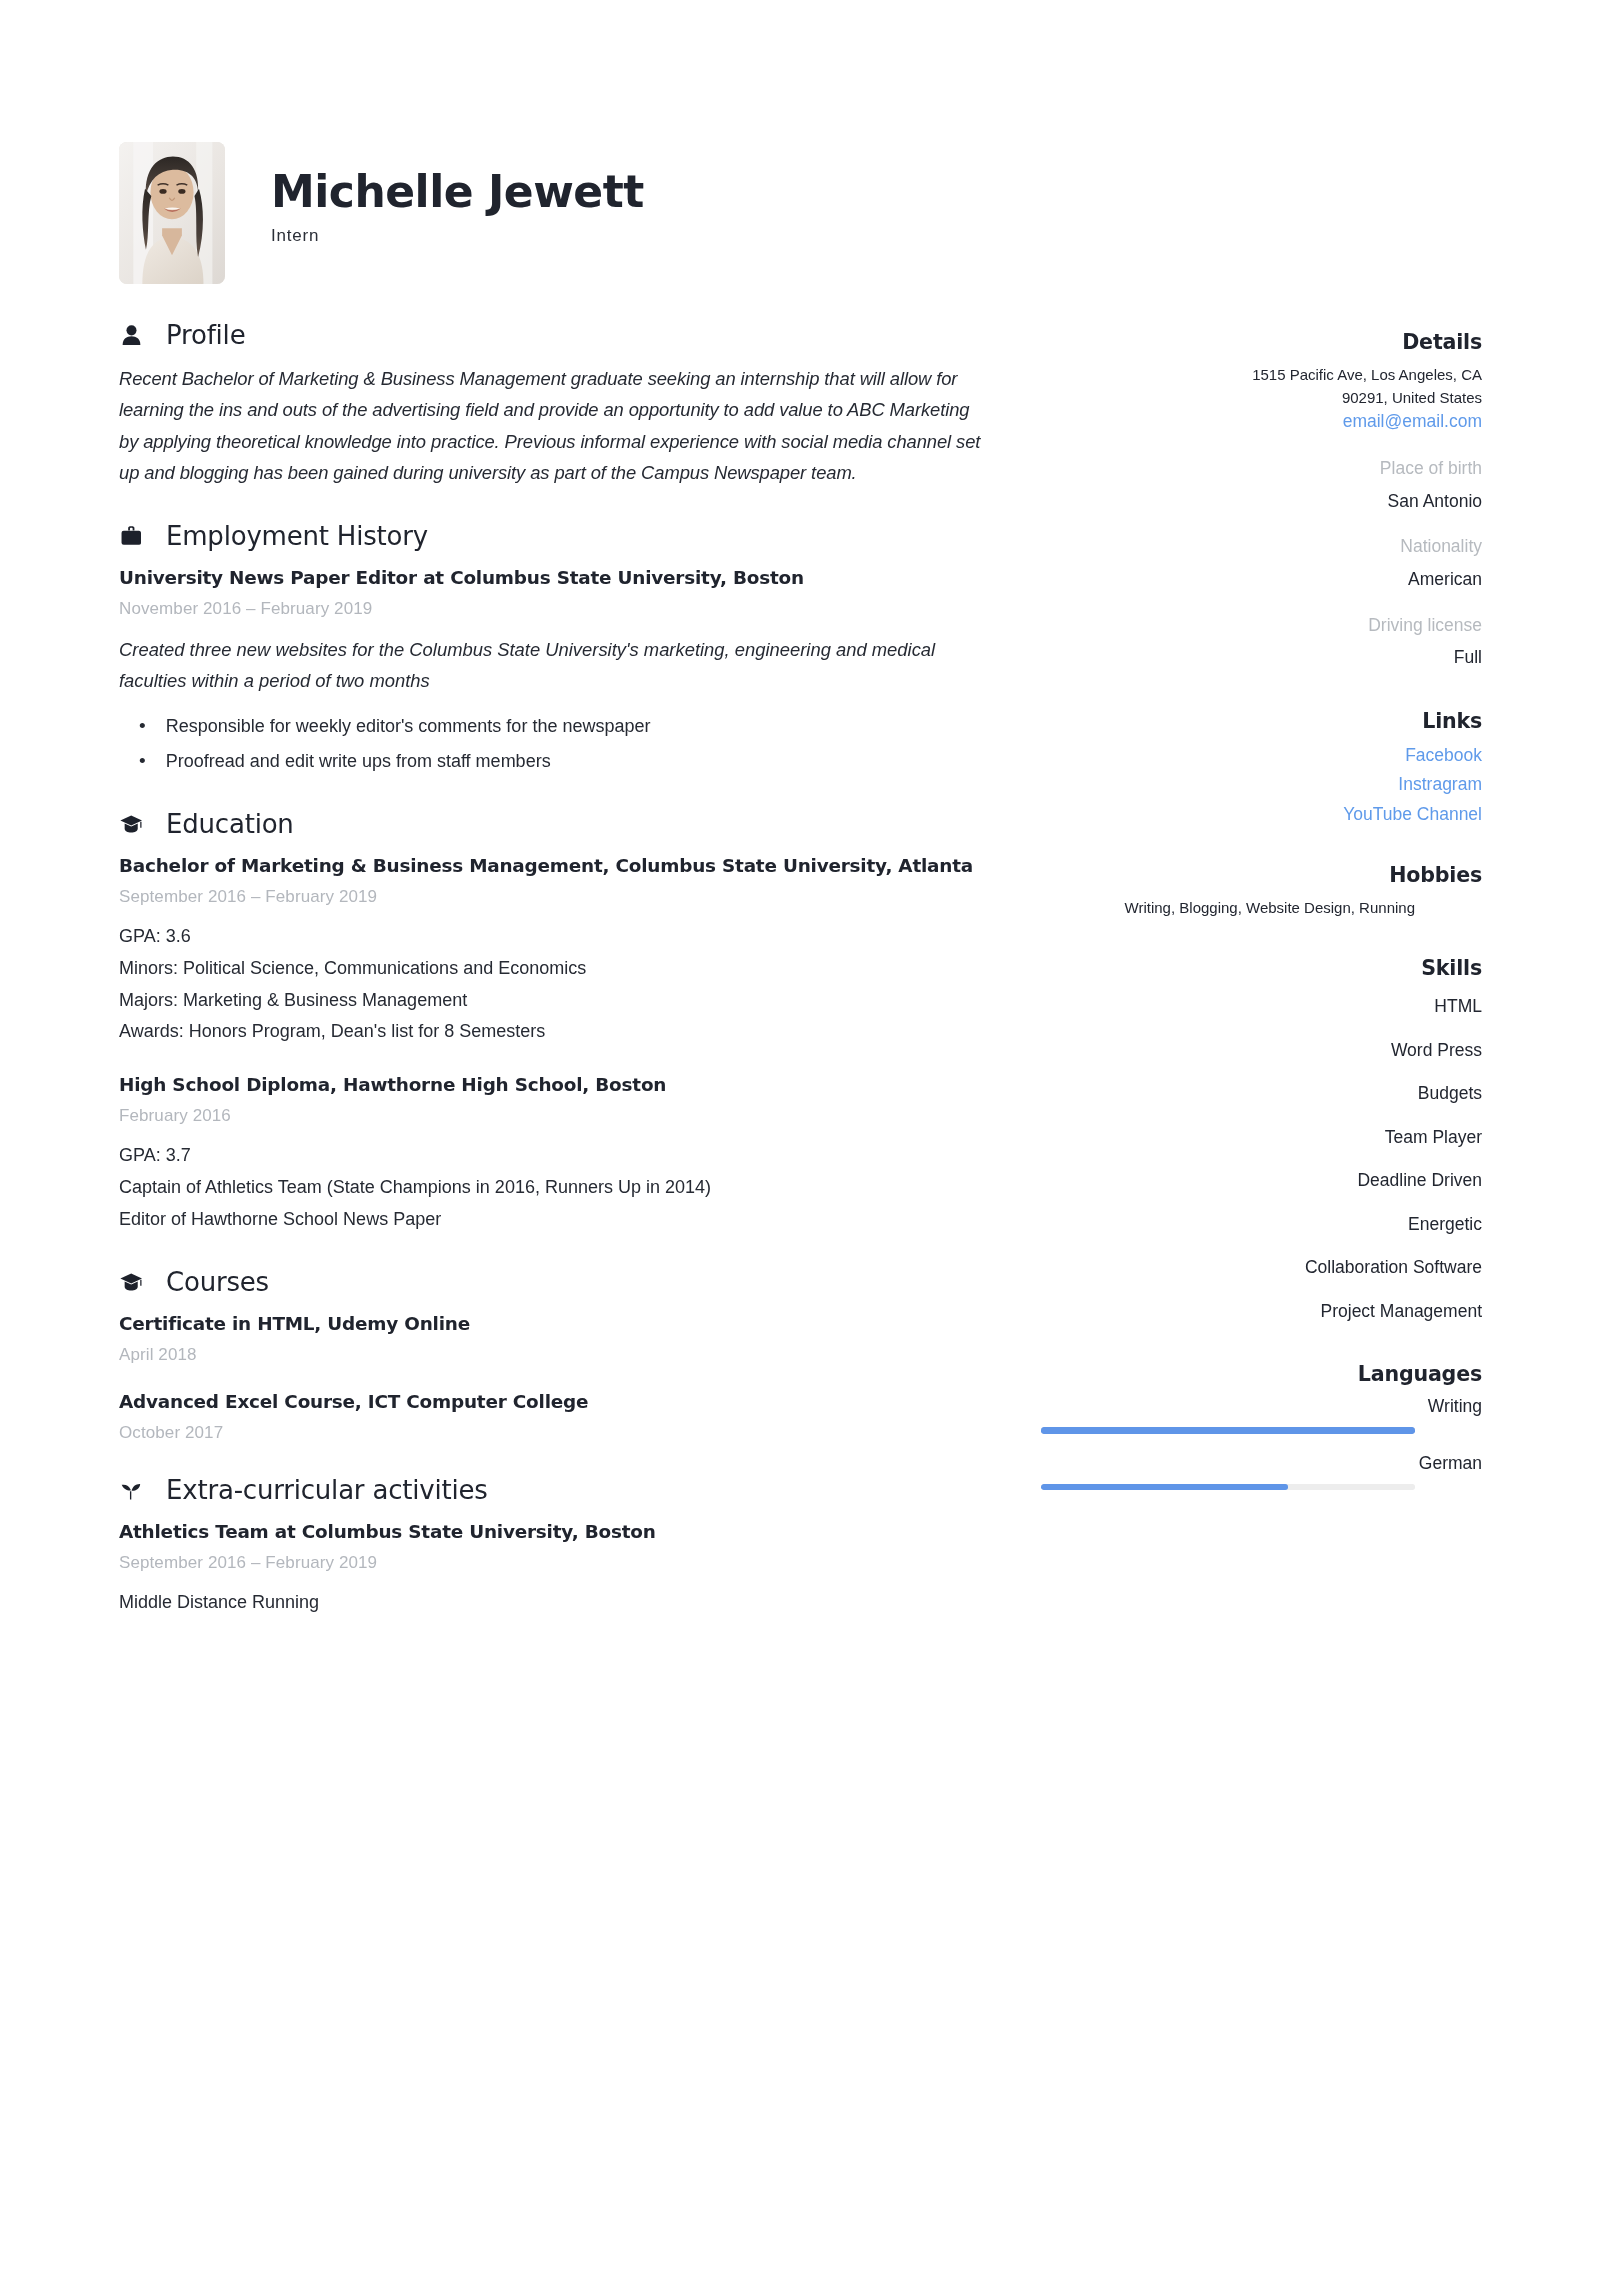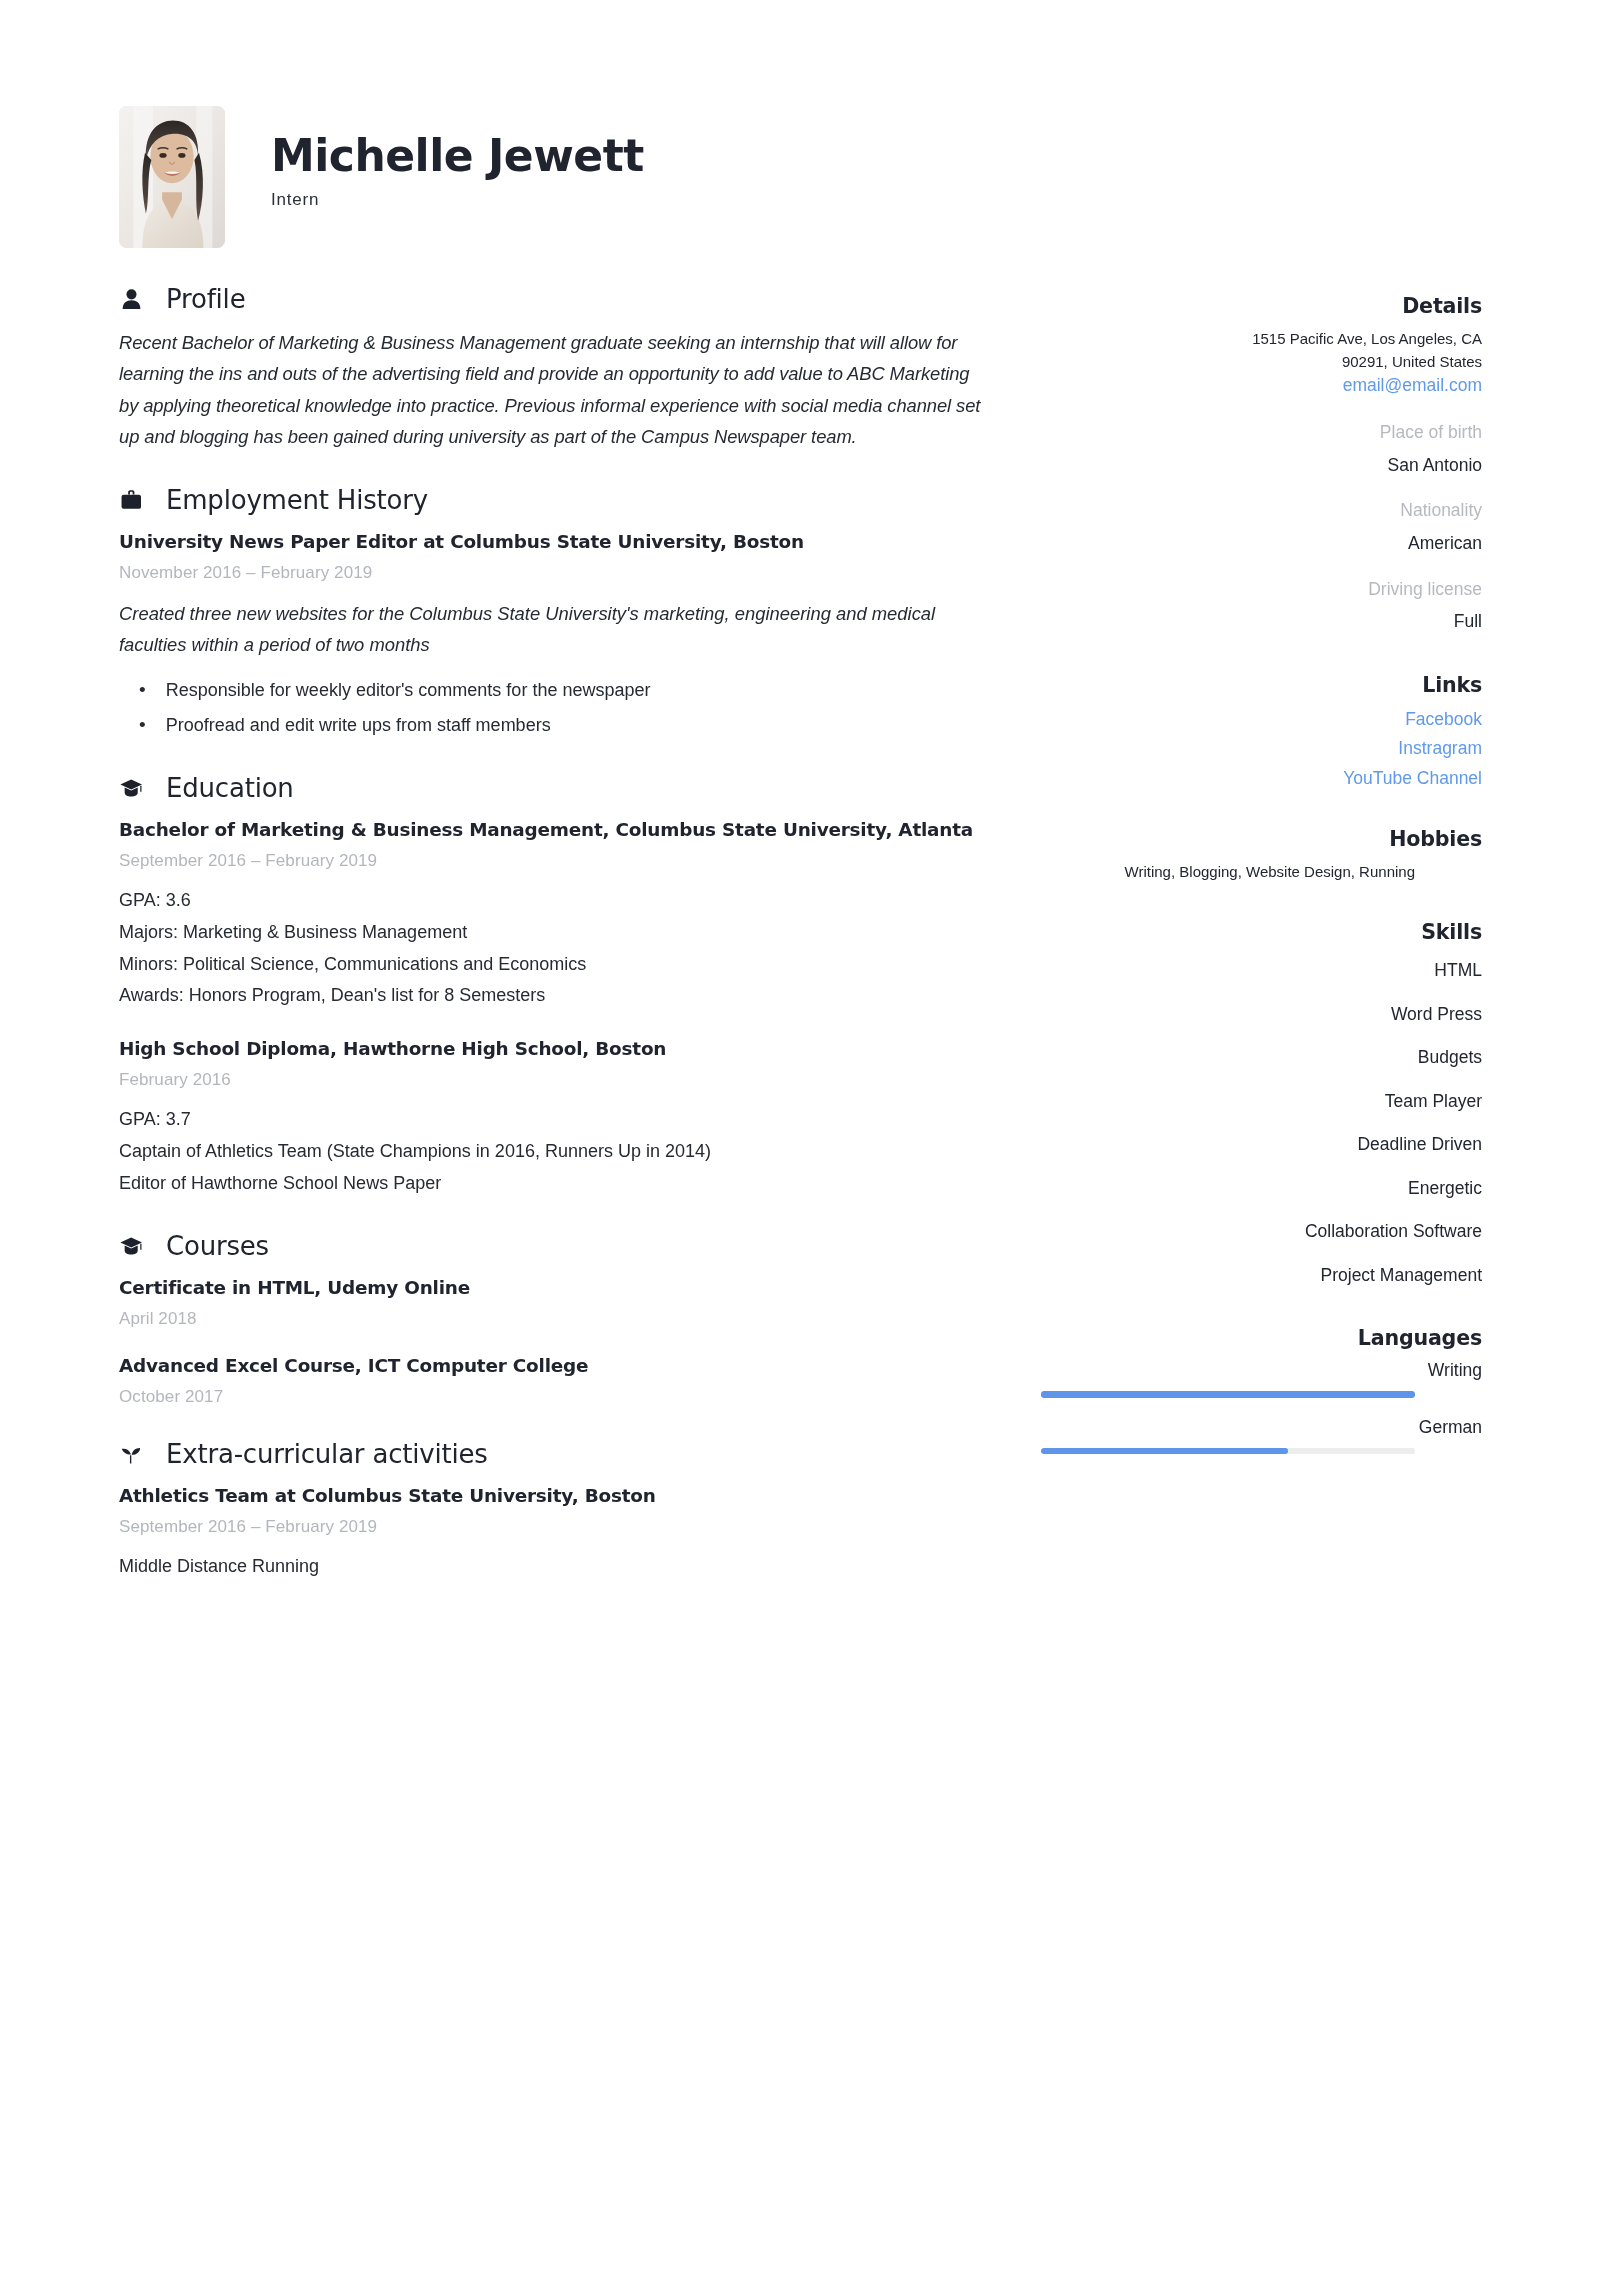--- a/index.html
+++ b/index.html
@@ -22,20 +22,21 @@
     background: #ffffff;
     padding: 0;
   }
 
   
   .header {
     display: flex;
     align-items: center;
     padding: 106px 0 0 119px;
     gap: 0;
+    margin-top: 36px;
   }
   .avatar {
     width: 106px;
     height: 142px;
     border-radius: 8px;
     overflow: hidden;
     flex: 0 0 auto;
     background: #e9e6e2;
     position: relative;
   }
@@ -344,22 +345,22 @@
               </svg>
           </span>
           <span class="section-title">Education</span>
         </div>
 
         <div class="entry">
           <div class="entry-title">Bachelor of Marketing &amp; Business Management, Columbus State University, Atlanta</div>
           <div class="entry-date">September 2016  –  February 2019</div>
           <div class="entry-lines">
             <div class="line">GPA: 3.6</div>
+            <div class="line">Minors: Political Science, Communications and Economics</div>
             <div class="line">Majors: Marketing &amp; Business Management</div>
-            <div class="line">Minors: Political Science, Communications and Economics</div>
             <div class="line">Awards: Honors Program, Dean's list for 8 Semesters</div>
           </div>
         </div>
 
         <div class="entry edu-gap">
           <div class="entry-title">High School Diploma, Hawthorne High School, Boston</div>
           <div class="entry-date">February 2016</div>
           <div class="entry-lines">
             <div class="line">GPA: 3.7</div>
             <div class="line">Captain of Athletics Team (State Champions in 2016, Runners Up in 2014)</div>

